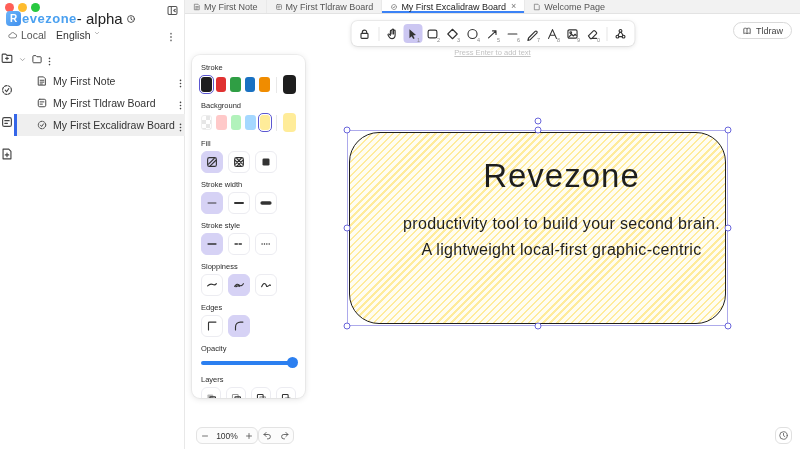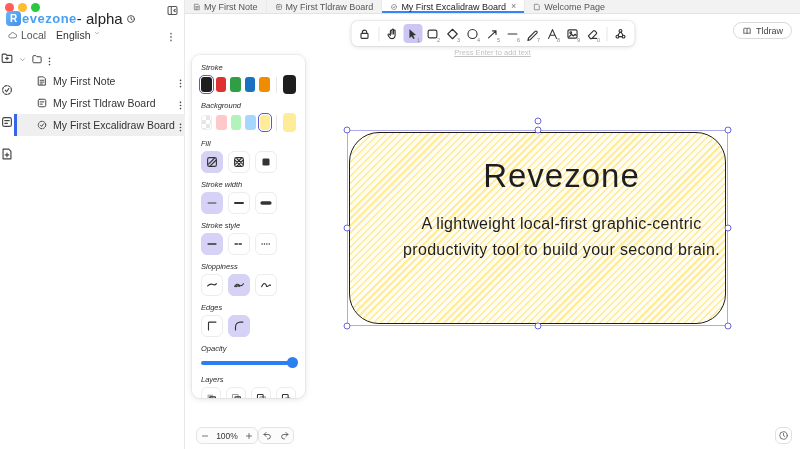--- a/index.html
+++ b/index.html
@@ -49,21 +49,21 @@
   .tool.active { background:#ccc7f2; }
   .tool .num { position:absolute; right:2px; bottom:0; font-size:5.5px; color:#888; }
   .tb-div { width:1px; height:14px; background:#e5e5e5; margin:0 3px; }
   .hint { position:absolute; top:34px; left:50%; transform:translateX(-50%); font-size:7.5px; color:#c2c2c2; white-space:nowrap;text-decoration:underline; }
 
   .library-btn { position:absolute; top:8px; right:8px; height:17px; display:flex; align-items:center; gap:4px; padding:0 8px; border:1px solid #d9d9d9; border-radius:9px; background:#fff; font-size:9px; color:#444; cursor:pointer; }
 
   
   .panel { position:absolute; left:7px; top:41px; width:113px; height:343px; background:#fff; border-radius:8px; box-shadow:0 0 0 1px rgba(0,0,0,.04), 0 1px 6px rgba(0,0,0,.12); padding:8px 9px; overflow:hidden; }
   .sec { margin-bottom:7px; }
-  .sec-label { font-size:7.5px; color:#2b2b2b; margin-bottom:3px;font-style:italic; }
+  .sec-label { font-size:7.5px; color:#2b2b2b; margin-bottom:3px; }
   .swrow { display:flex; align-items:center; gap:4px; }
   .sw { width:15px; height:15px; border-radius:3px; border:none; cursor:pointer; padding:0; }
   .sw.checker { background-image:repeating-conic-gradient(#e6e6e6 0 25%, #fff 0 50%); background-size:8px 8px; border:1px solid #eee; }
   .sw.selected { outline:1px solid #5b57d1; outline-offset:1px; }
   .sw-div { width:1px; height:16px; background:#e8e8e8; margin:0 2px; }
   .sw.current { width:19px; height:19px; border-radius:4px; }
   .btnrow { display:flex; gap:5px; }
   .pbtn { width:22px; height:22px; border-radius:6px; border:1px solid #ececf1; background:#fff; display:grid; place-items:center; color:#333; cursor:pointer; padding:0; }
   .pbtn.selected { background:#d6d2f5; border-color:#d6d2f5; }
   .slider { position:relative; width:95px; height:11px; margin-top:4px; }
@@ -645,22 +645,22 @@
               </button>
           </div>
         </div>
 
       </div>
 
       <div class="shape-wrap">
         <div class="shape">
           <div class="shape-title">Revezone</div>
           <div class="shape-body">
+            <div>productivity tool to build your second brain.</div>
             <div>A lightweight local-first graphic-centric</div>
-            <div>productivity tool to build your second brain.</div>
           </div>
         </div>
         <div class="sel-box"></div>
         <span class="rot-handle"></span>
         <span class="handle" style="left:0;top:0"></span>
         <span class="handle" style="left:50%;top:0"></span>
         <span class="handle" style="left:100%;top:0"></span>
         <span class="handle" style="left:0;top:50%"></span>
         <span class="handle" style="left:100%;top:50%"></span>
         <span class="handle" style="left:0;top:100%"></span>

